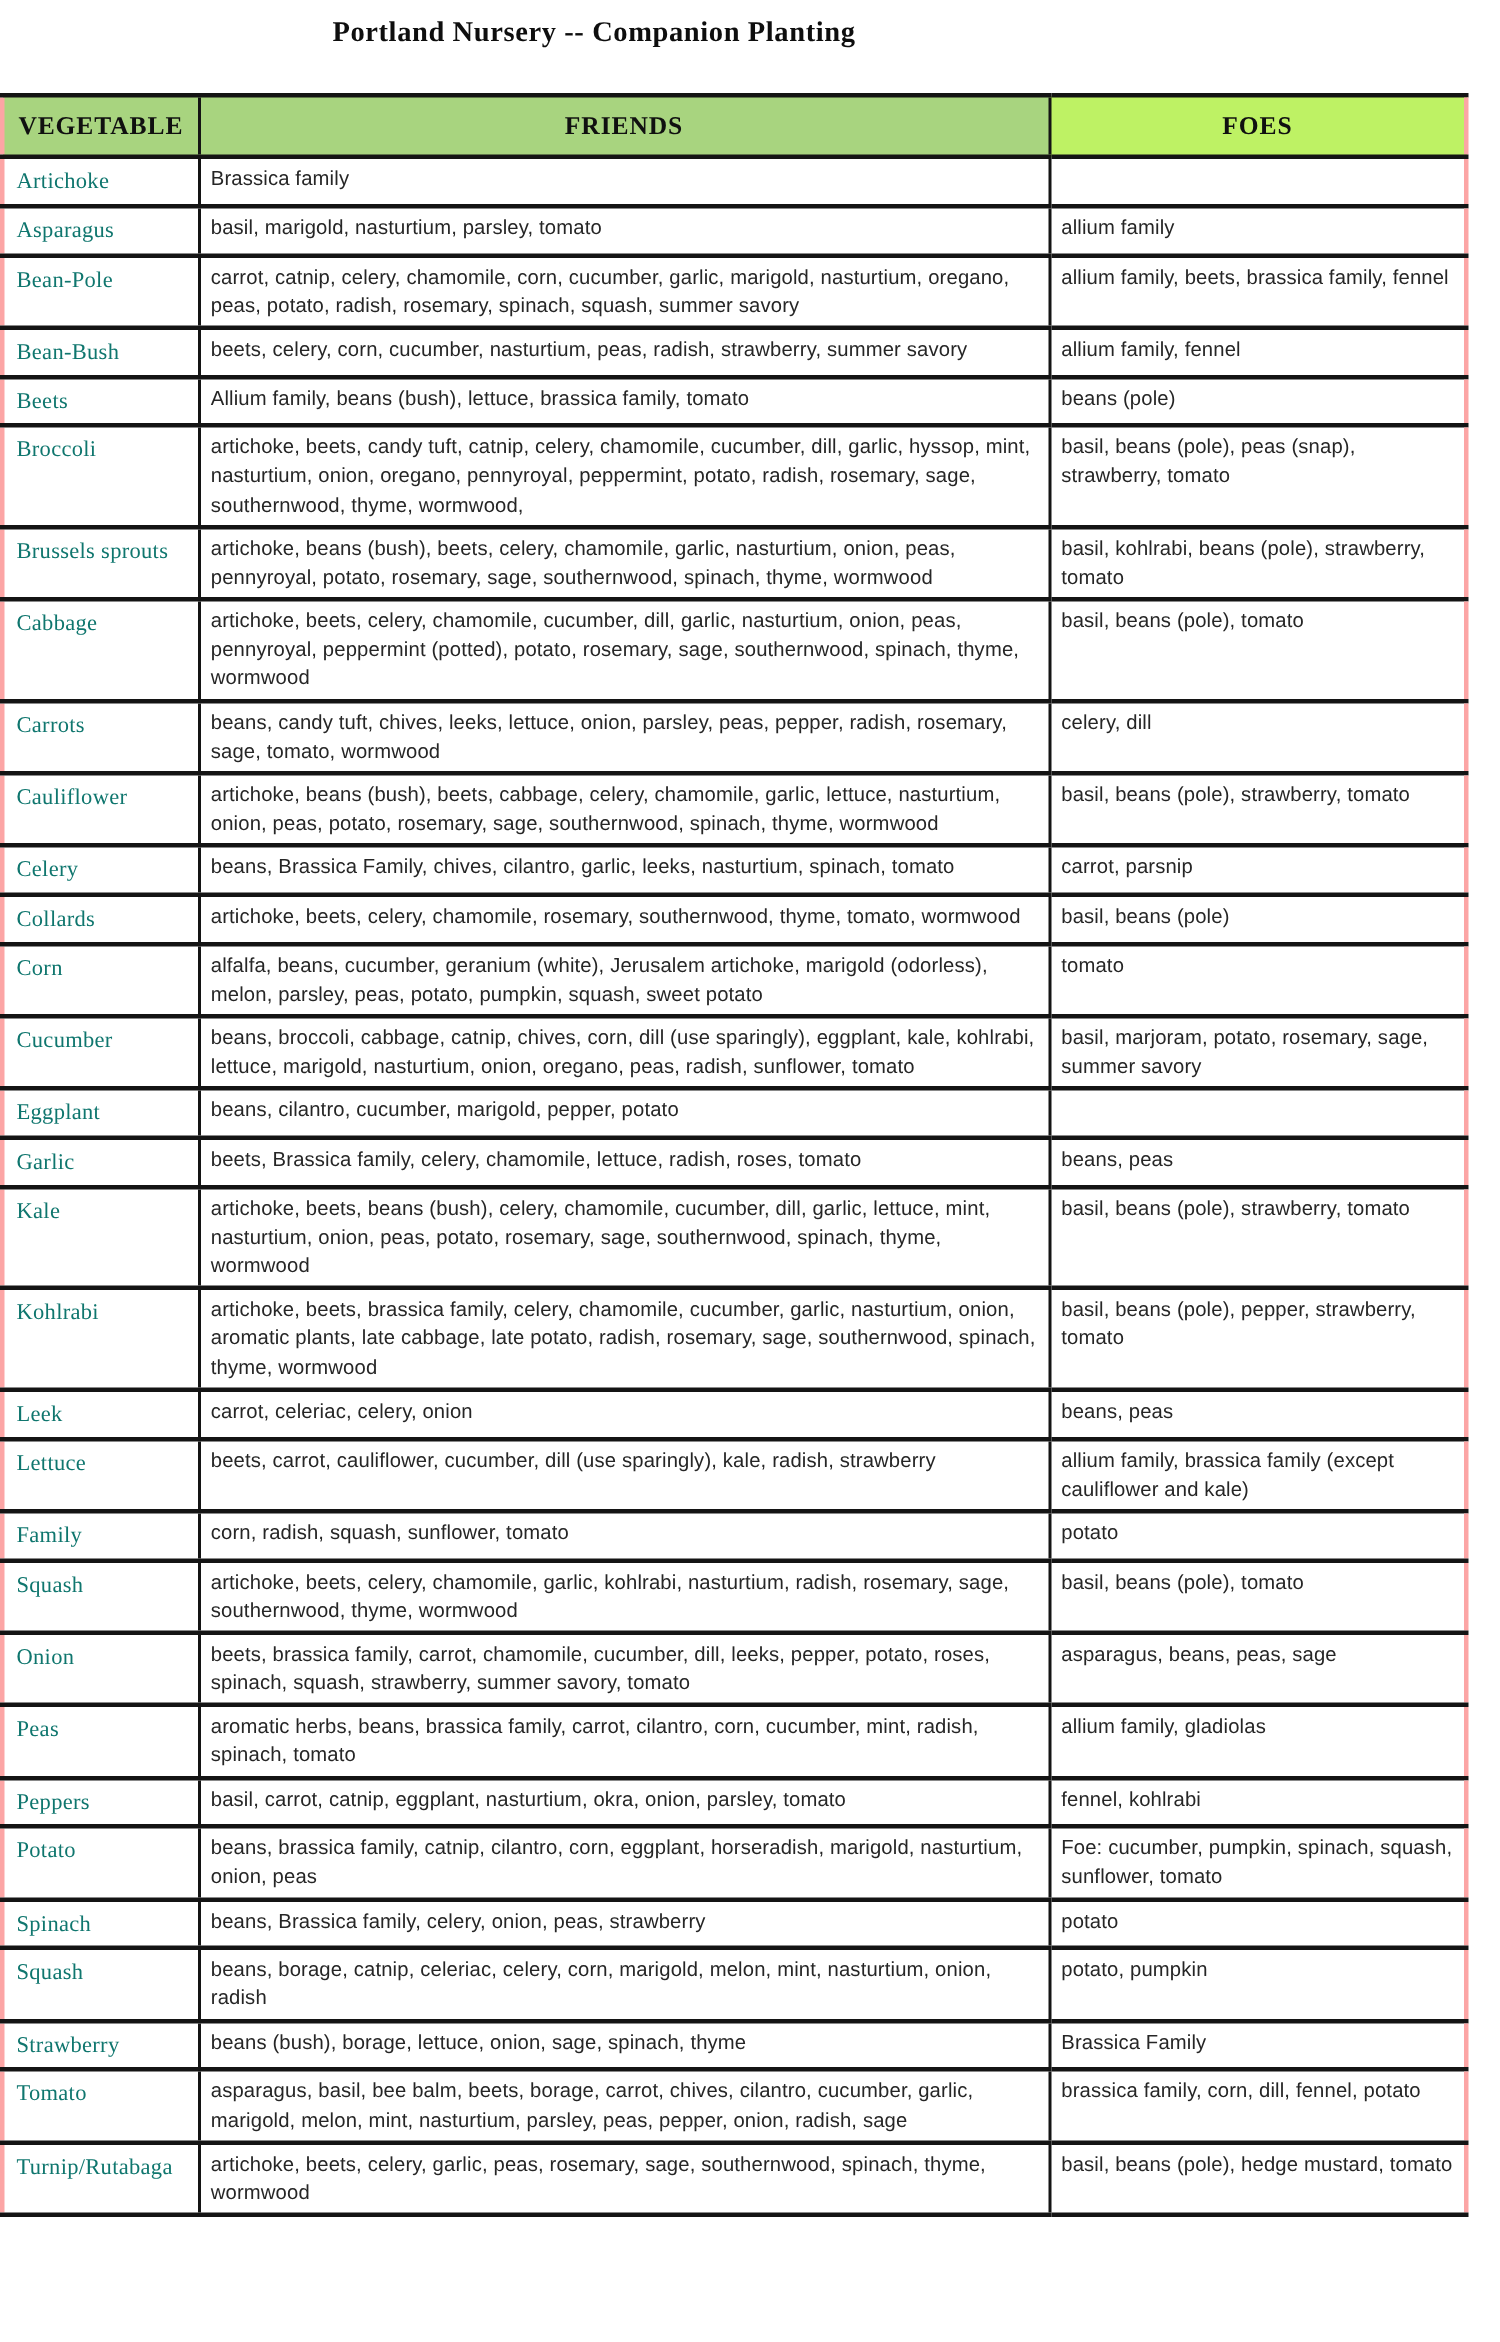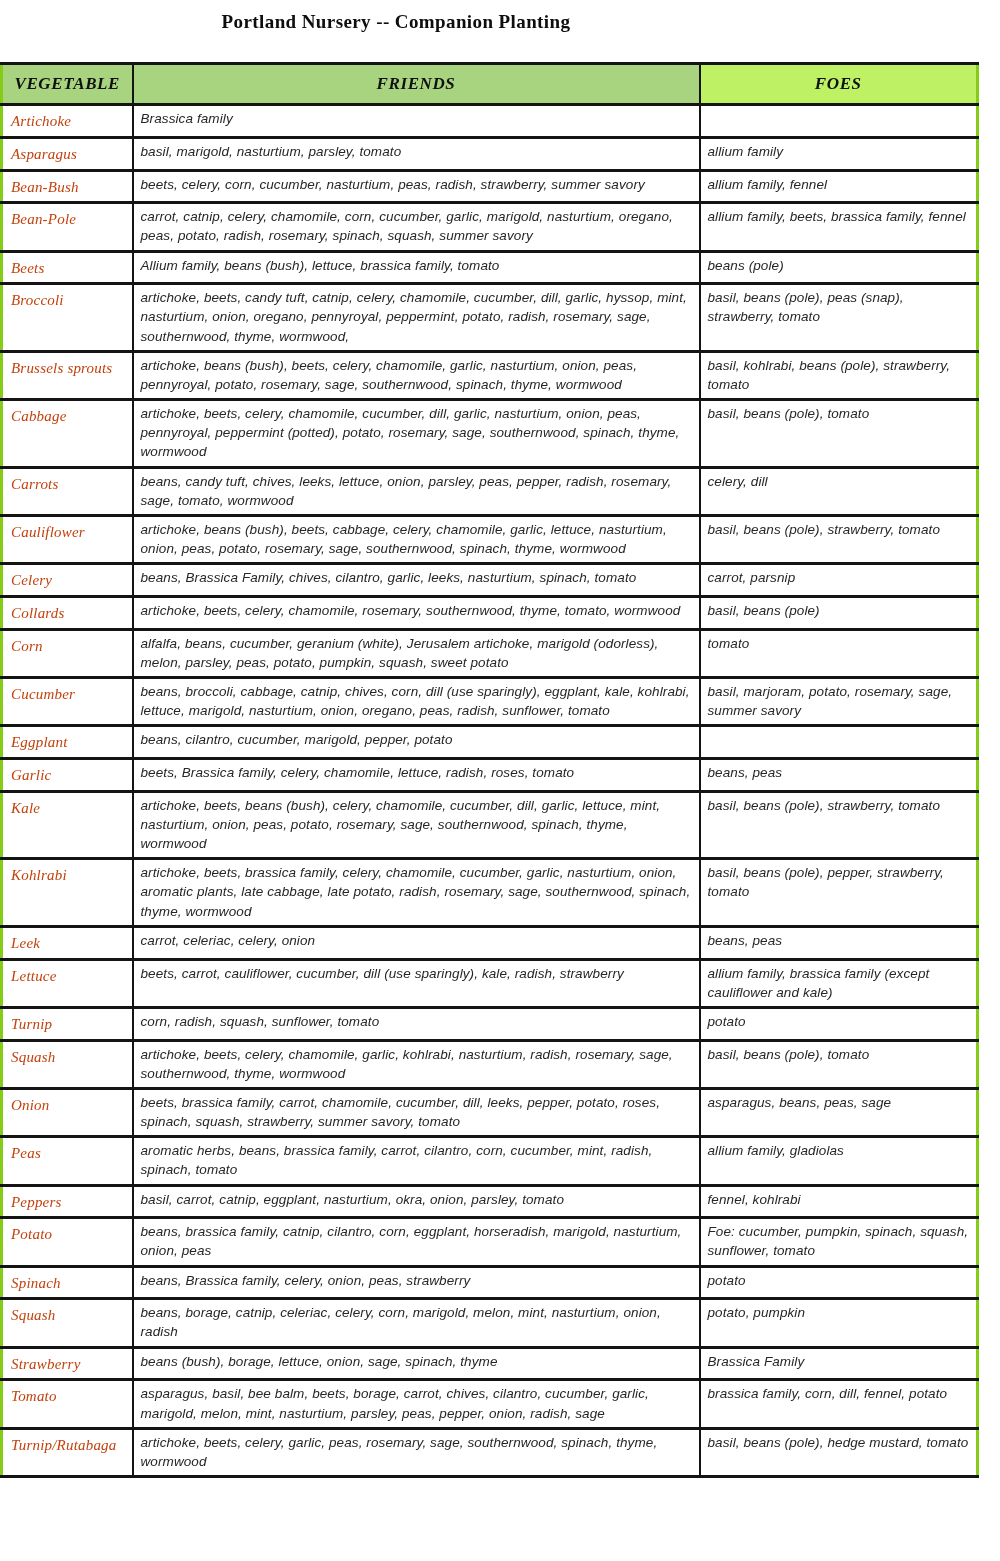--- a/index.html
+++ b/index.html
@@ -25,22 +25,21 @@
     color: #0e0e0e;
     text-align: center;
     margin: 0 0 0 0;
     height: 24px;
   }
   table.cp-table {
     border-collapse: collapse;
     table-layout: fixed;
     width: 976px;
     margin: 27px auto 0 auto;
-    border: 3px solid #84cc16;
-    font-style: italic;
+    border: 3px solid #fca5a5;
   }
   col.c-veg   { width: 131px; }
   col.c-frd   { width: 567px; }
   col.c-foe   { width: 278px; }
   thead th {
     background: #a8d47f;
     border: 3px solid #141414;
     border-left-width: 2px;
     border-right-width: 2px;
     font-family: "Liberation Serif", serif;
@@ -56,21 +55,21 @@
     border: 3px solid #141414;
     border-left-width: 2px;
     border-right-width: 2px;
     vertical-align: top;
     background: #ffffff;
   }
   td.veg {
     font-family: "Liberation Serif", serif;
     font-size: 15px;
     letter-spacing: 0.2px;
-    color: #c2410c;
+    color: #0f766e;
     padding: 6px 3px 5px 8px;
     line-height: 1.25;
   }
   td.frd, td.foe {
     font-size: 13.5px;
     color: #262626;
     letter-spacing: 0.1px;
     padding: 3px 6px 4px 7px;
     line-height: 1.42;
   }
@@ -100,30 +99,30 @@
           <td class="veg">Artichoke</td>
           <td class="frd">Brassica family</td>
           <td class="foe"></td>
         </tr>
         <tr>
           <td class="veg">Asparagus</td>
           <td class="frd">basil, marigold, nasturtium, parsley, tomato</td>
           <td class="foe">allium family</td>
         </tr>
         <tr>
+          <td class="veg">Bean-Pole</td>
+          <td class="frd">carrot, catnip, celery, chamomile, corn, cucumber, garlic, marigold, nasturtium, oregano, peas, potato, radish, rosemary, spinach, squash, summer savory</td>
+          <td class="foe">allium family, beets, brassica family, fennel</td>
+        </tr>
+        <tr>
           <td class="veg">Bean-Bush</td>
           <td class="frd">beets, celery, corn, cucumber, nasturtium, peas, radish, strawberry, summer savory</td>
           <td class="foe">allium family, fennel</td>
         </tr>
         <tr>
-          <td class="veg">Bean-Pole</td>
-          <td class="frd">carrot, catnip, celery, chamomile, corn, cucumber, garlic, marigold, nasturtium, oregano, peas, potato, radish, rosemary, spinach, squash, summer savory</td>
-          <td class="foe">allium family, beets, brassica family, fennel</td>
-        </tr>
-        <tr>
           <td class="veg">Beets</td>
           <td class="frd">Allium family, beans (bush), lettuce, brassica family, tomato</td>
           <td class="foe">beans (pole)</td>
         </tr>
         <tr>
           <td class="veg">Broccoli</td>
           <td class="frd">artichoke, beets, candy tuft, catnip, celery, chamomile, cucumber, dill, garlic, hyssop, mint, nasturtium, onion, oregano, pennyroyal, peppermint, potato, radish, rosemary, sage, southernwood, thyme, wormwood,</td>
           <td class="foe">basil, beans (pole), peas (snap), strawberry, tomato</td>
         </tr>
         <tr>
@@ -190,21 +189,21 @@
           <td class="veg">Leek</td>
           <td class="frd">carrot, celeriac, celery, onion</td>
           <td class="foe">beans, peas</td>
         </tr>
         <tr>
           <td class="veg">Lettuce</td>
           <td class="frd">beets, carrot, cauliflower, cucumber, dill (use sparingly), kale, radish, strawberry</td>
           <td class="foe">allium family, brassica family (except cauliflower and kale)</td>
         </tr>
         <tr>
-          <td class="veg">Turnip</td>
+          <td class="veg">Family</td>
           <td class="frd">corn, radish, squash, sunflower, tomato</td>
           <td class="foe">potato</td>
         </tr>
         <tr>
           <td class="veg">Squash</td>
           <td class="frd">artichoke, beets, celery, chamomile, garlic, kohlrabi, nasturtium, radish, rosemary, sage, southernwood, thyme, wormwood</td>
           <td class="foe">basil, beans (pole), tomato</td>
         </tr>
         <tr>
           <td class="veg">Onion</td>

